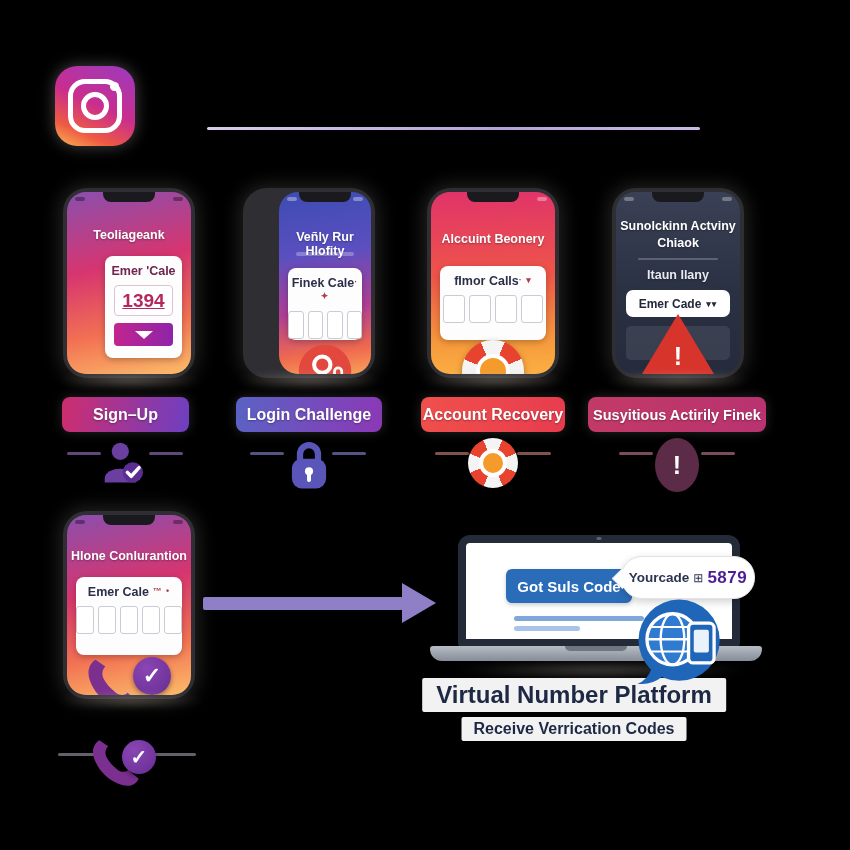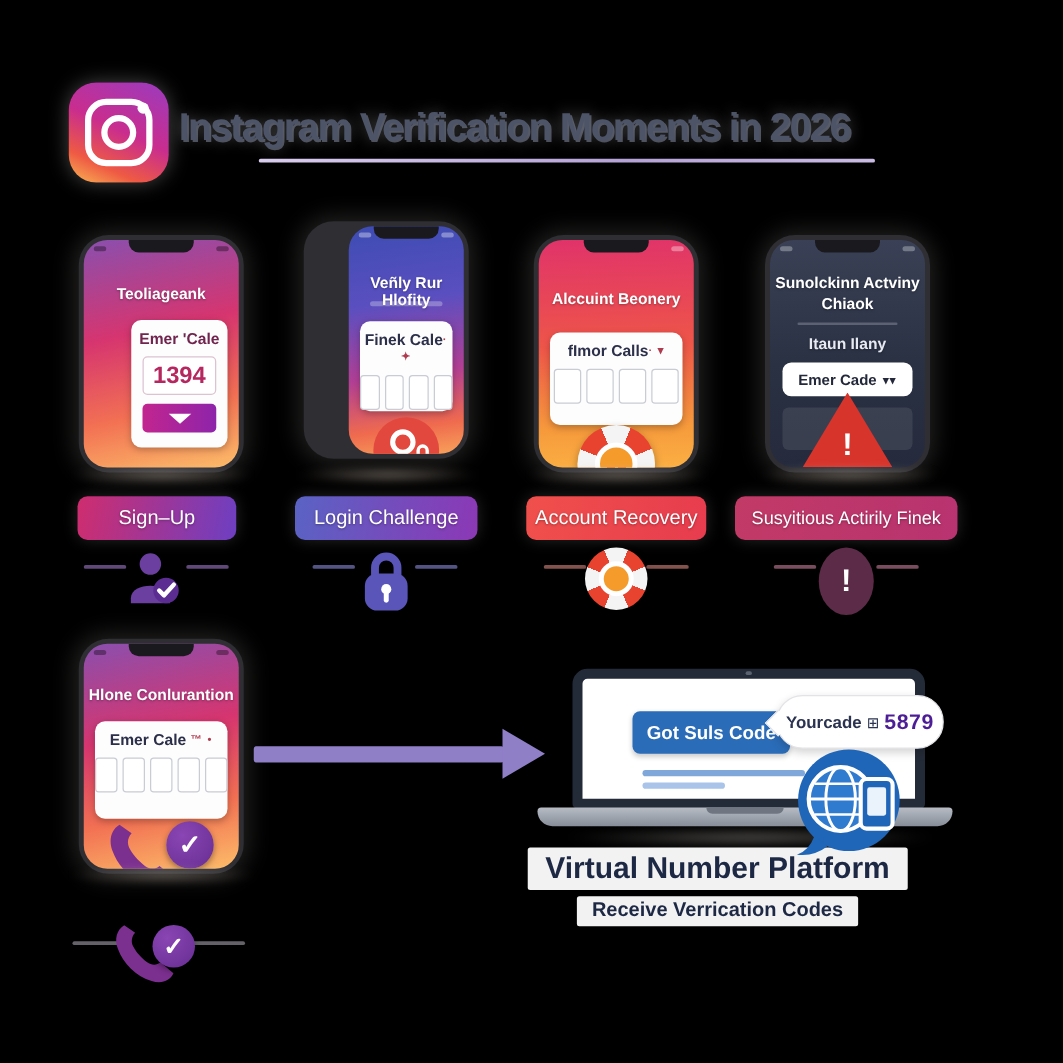--- a/index.html
+++ b/index.html
@@ -30,21 +30,21 @@
   .grad-red{background:linear-gradient(178deg,#e0336a 0%,#ee5549 46%,#f69a3c 82%,#fbb043 100%);}
   .grad-dark{background:linear-gradient(180deg,#3a4156 0%,#2a3143 55%,#252b3c 100%);}
   .app-title{position:absolute;left:0;right:0;text-align:center;color:#fff;font-weight:700;
     font-size:12.5px;text-shadow:0 1px 2px rgba(0,0,0,.35);}
   .screen-divider{position:absolute;left:18%;width:64%;height:4px;border-radius:2px;background:rgba(255,255,255,.28);}
   .card{position:absolute;left:9px;right:9px;background:#fdfdfd;border-radius:8px;
     box-shadow:0 2px 6px rgba(0,0,0,.25);}
   .card-title{text-align:center;font-weight:700;font-size:12.5px;color:#2b2f4a;margin-top:8px;}
   .card-title .suffix{font-size:9px;color:#b03a4e;vertical-align:2px;letter-spacing:1px;}
   .code-input{margin:7px 9px 0;border:1.5px solid #ddc2cf;border-radius:4px;height:29px;line-height:29px;
-    text-align:center;color:#b5275e;font-weight:800;font-size:19px;background:#fff;}
+    text-align:center;color:#b5275e;font-weight:800;font-size:19px;background:#fff;text-decoration:underline;}
   .p1-btn{margin:7px 9px 0;height:23px;border-radius:4px;background:linear-gradient(90deg,#c2258f,#8e24aa);
     display:flex;align-items:center;justify-content:center;cursor:pointer;}
   .chev-down{width:0;height:0;border-left:9px solid transparent;border-right:9px solid transparent;
     border-top:8px solid #fff;}
   .code-row{display:flex;gap:4px;justify-content:center;margin-top:7px;}
   .cbox{width:20px;height:26px;border:1.5px solid #c9ccd4;border-radius:3px;background:#fff;}
   .cbox.s5{width:17px;}
   .badge-center{position:absolute;left:50%;transform:translateX(-50%);}
   
   .lifebuoy{border-radius:50%;position:relative;box-shadow:0 3px 7px rgba(0,0,0,.35);
@@ -56,21 +56,21 @@
   
   .p4-pill{position:absolute;left:10px;right:10px;height:27px;background:#fff;border-radius:7px;
     display:flex;align-items:center;justify-content:center;gap:5px;color:#23283a;font-weight:700;
     font-size:12px;cursor:pointer;}
   .p4-rect{position:absolute;left:10px;right:10px;height:34px;background:rgba(255,255,255,.09);border-radius:5px;}
   .warning-triangle{position:absolute;width:72px;height:60px;background:#d7342c;
     clip-path:polygon(50% 0,100% 100%,0 100%);display:flex;align-items:flex-end;justify-content:center;
     color:#fff;font-weight:800;font-size:25px;box-sizing:border-box;padding-bottom:3px;}
   
   .step-label{position:absolute;top:397px;height:35px;border-radius:8px;display:flex;align-items:center;
-    justify-content:center;color:#fff;font-weight:400;font-size:16px;text-shadow:0 1px 2px rgba(0,0,0,.35);
+    justify-content:center;color:#fff;font-weight:700;font-size:16px;text-shadow:0 1px 2px rgba(0,0,0,.35);
     box-shadow:0 0 12px rgba(255,255,255,.15),0 3px 8px rgba(0,0,0,.4);white-space:nowrap;}
   .lbl-1{left:62px;width:127px;background:linear-gradient(100deg,#cf2d6e,#6d3fc2);}
   .lbl-2{left:236px;width:146px;background:linear-gradient(100deg,#5a63c4,#8c38b5);}
   .lbl-3{left:421px;width:144px;background:linear-gradient(100deg,#f0504c,#e73c4e);}
   .lbl-4{left:588px;width:178px;font-size:14.5px;background:linear-gradient(100deg,#c23a66,#b83370);}
   
   .row-icon{position:absolute;top:438px;}
   .deco-line{position:absolute;top:452px;height:3px;border-radius:2px;}
   .alert-oval{width:44px;height:54px;border-radius:50%;background:#5c2b47;color:#fff;font-weight:800;
     font-size:25px;display:flex;align-items:center;justify-content:center;box-shadow:0 3px 7px rgba(0,0,0,.4);}
@@ -122,40 +122,39 @@
 </head>
 <body>
 
 <div id="canvas">
 
   <div class="ig-logo">
     <div class="ig-frame"></div>
     <div class="ig-lens"></div>
     <div class="ig-dot"></div>
   </div>
-  <div class="main-title">Instagram Verification Moments in 2026</div>
   <div class="title-underline"></div>
 
   <div class="phone" style="left:63px;top:188px;">
     <div class="screen grad-insta">
       <div class="notch"></div>
       <div class="sb l"></div>
       <div class="sb r"></div>
       <div class="app-title" style="top:36px;">Teoliageank</div>
       <div class="card" style="top:64px;height:102px;margin-left:29px;">
         <div class="card-title" style="color:#70244e;">Emer 'Cale</div>
         <div class="code-input">1394</div>
         <div class="p1-btn">
           <div class="chev-down"></div>
         </div>
       </div>
     </div>
   </div>
 
-  <div class="phone" style="left:243px;top:177px;padding-left:36px;">
+  <div class="phone" style="left:243px;top:188px;padding-left:36px;">
     <div class="screen grad-blue">
       <div class="notch"></div>
       <div class="sb l" style="background:rgba(255,255,255,.35)"></div>
       <div class="sb r" style="background:rgba(255,255,255,.35)"></div>
       <div class="app-title" style="top:38px;">Veñly Rur Hlofity</div>
       <div class="screen-divider" style="top:60px;"></div>
       <div class="card" style="top:76px;height:72px;">
         <div class="card-title"><span>Finek Cale</span><span class="suffix">· ✦</span></div>
         <div class="code-row">
           <div class="cbox"></div>

